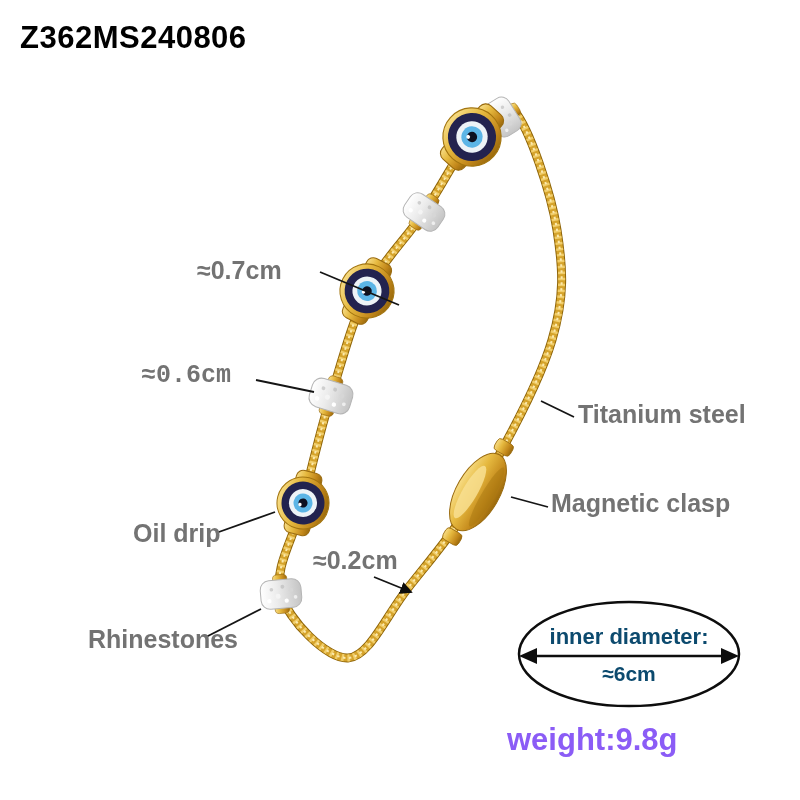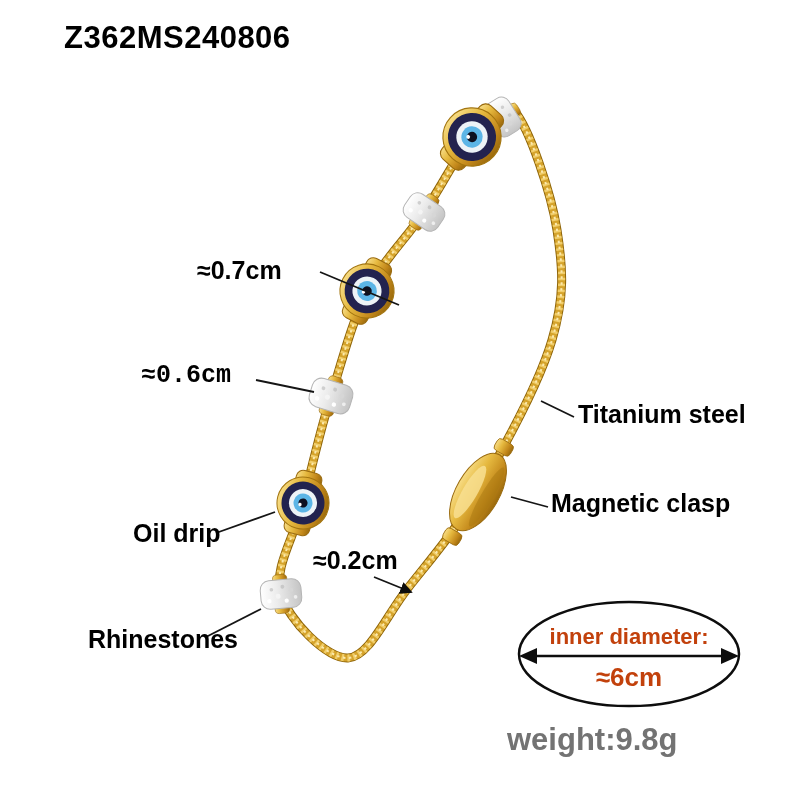--- a/index.html
+++ b/index.html
@@ -2,36 +2,36 @@
 <html><head>
 <meta charset="utf-8">
 <style>
   html,body { margin:0; padding:0; background:#ffffff; }
   .canvas {
     position:relative; width:800px; height:800px; background:#ffffff;
     font-family:"Liberation Sans", sans-serif; overflow:hidden;
   }
   .stage { position:absolute; left:0; top:0; }
   .label {
-    position:absolute; color:#000000; font-weight:600; font-size:25px;
+    position:absolute; color:#737373; font-weight:600; font-size:25px;
     white-space:nowrap; line-height:1.1;
   }
   .title {
     position:absolute; left:20px; top:20px; font-size:31px; font-weight:700;
-    color:#000; letter-spacing:0.5px; white-space:nowrap;margin-left:44px;
+    color:#000; letter-spacing:0.5px; white-space:nowrap;
   }
   .inner-label, .inner-value {
     position:absolute; left:519px; width:220px; text-align:center;
-    color:#c2410c; font-weight:700; white-space:nowrap;
+    color:#0c4a6e; font-weight:700; white-space:nowrap;
   }
   .inner-label { top:624px; font-size:22px; }
-  .inner-value { top:662px; font-size:26px;text-align:center; }
+  .inner-value { top:662px; font-size:21px;text-align:center; }
   .weight-label {
     position:absolute; left:507px; top:722px; font-size:31px; font-weight:700;
-    color:#737373; white-space:nowrap;
+    color:#8b5cf6; white-space:nowrap;
   }
 </style>
 </head>
 <body>
 
 <div class="canvas">
 
   <svg class="stage" width="800" height="800" viewBox="0 0 800 800">
     <defs>
       <linearGradient id="goldGrad" x1="0" y1="0" x2="0" y2="1">

